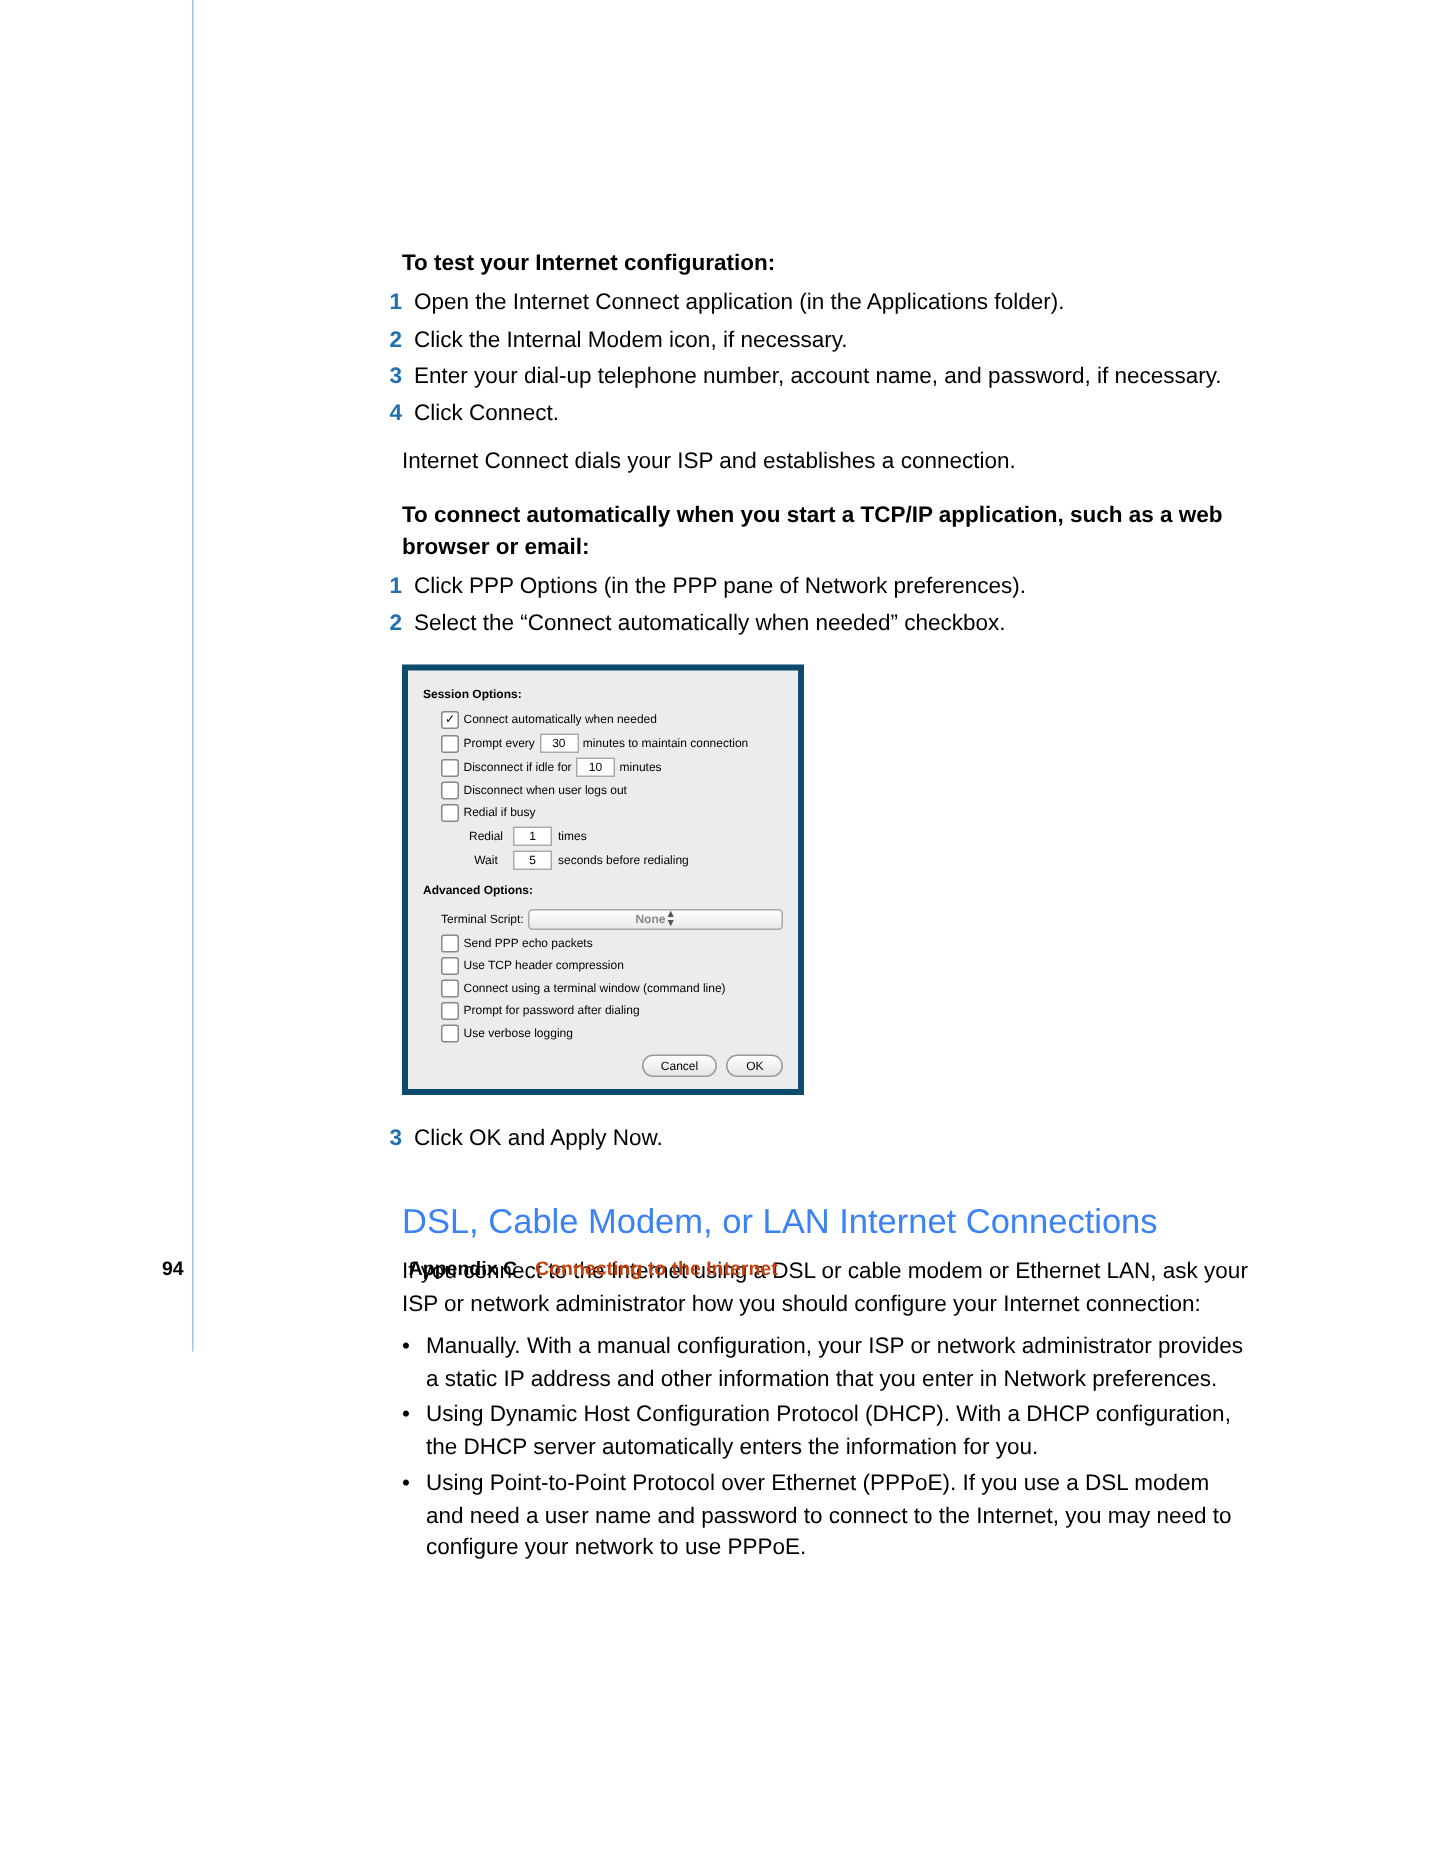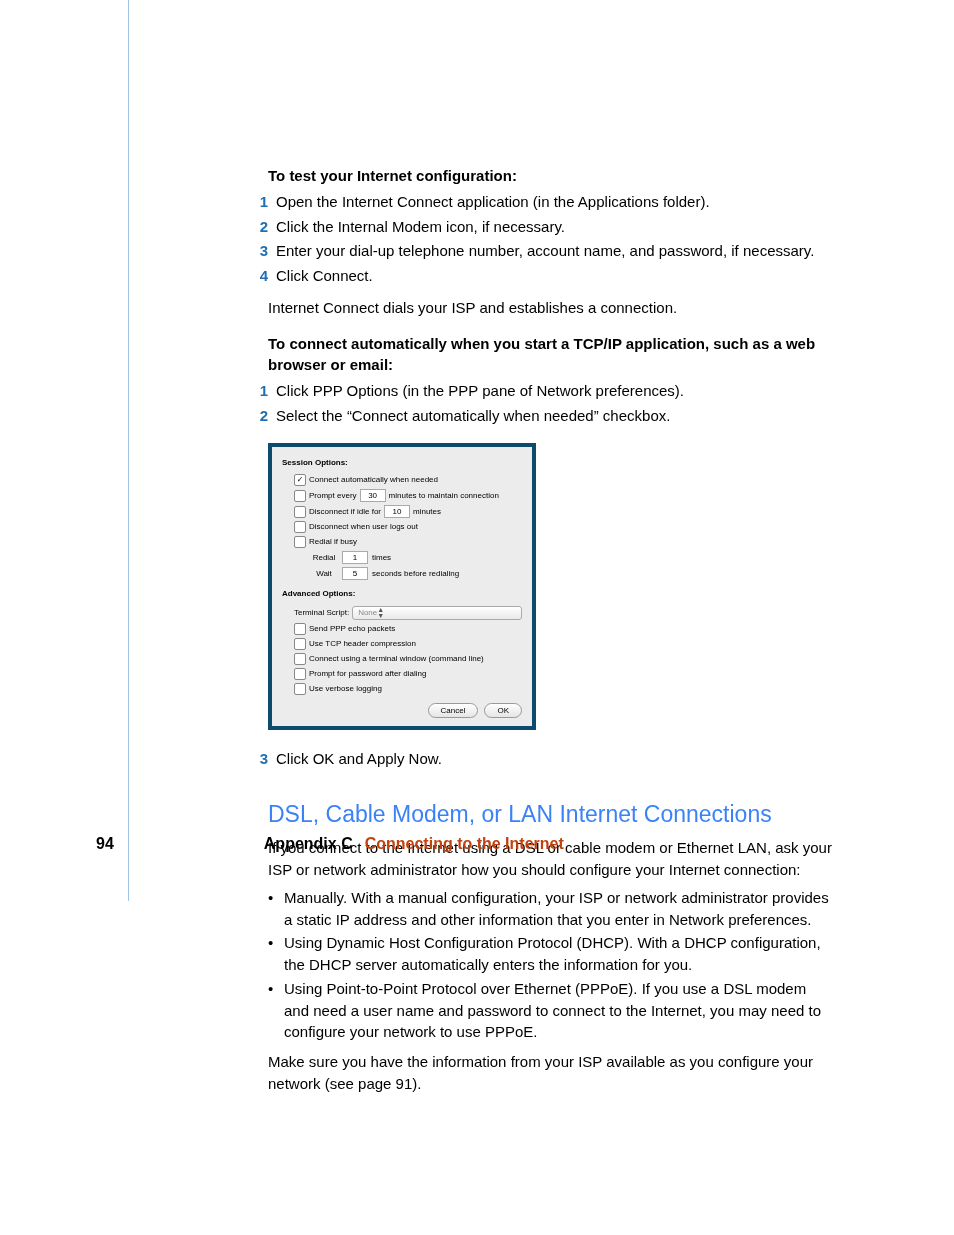--- a/index.html
+++ b/index.html
@@ -121,22 +121,23 @@
     background: linear-gradient(#fff,#e9e9e9);
     border: 1px solid #aaa;
     border-radius: 3px;
     height: 12px;
     flex: 1;
     padding: 0 5px;
     font-size: 8px;
     line-height: 12px;
     color: #888;
     display: flex;
-    justify-content: flex-start;
+    justify-content: center;
     align-items: center;
+    font-weight: bold;
   }
   .dlg-buttons {
     display: flex;
     justify-content: flex-end;
     gap: 6px;
     margin-top: 8px;
   }
   .pillbtn {
     background: linear-gradient(#fff,#e5e5e5);
     border: 1px solid #999;
@@ -145,23 +146,23 @@
     font-size: 8px;
   }
   .arrows {
     font-size: 7px;
     line-height: 6px;
     color: #555;
   }
 
   .footer {
     position: absolute;
-    left: 96px;
+    left: 108px;
     bottom: 120px;
-    font-size: 16px;
+    font-size: 13px;
     display: flex;
     align-items: flex-start;
   }
   .footer .pg { font-weight: 700; margin-right: 150px; }
   .footer .ap { font-weight: 700; }
   .footer .ch { color: #c2410c; margin-left: 12px; font-weight: bold; }
 </style>
 </head>
 <body>
 
@@ -297,21 +298,20 @@
       <div class="bullet">
           <div class="dot">•</div>
           <div class="bullet-body">Using Dynamic Host Configuration Protocol (DHCP). With a DHCP configuration, the DHCP server automatically enters the information for you.</div>
         </div>
       <div class="bullet">
           <div class="dot">•</div>
           <div class="bullet-body">Using Point-to-Point Protocol over Ethernet (PPPoE). If you use a DSL modem and need a user name and password to connect to the Internet, you may need to configure your network to use PPPoE.</div>
         </div>
     </div>
 
-    <div class="para">Make sure you have the information from your ISP available as you configure your network (see page 91).</div>
   </div>
 
   <div class="footer">
     <span class="pg">94</span>
     <span class="ap">Appendix C</span>
     <span class="ch">Connecting to the Internet</span>
   </div>
 </div>
 
 </body></html>

